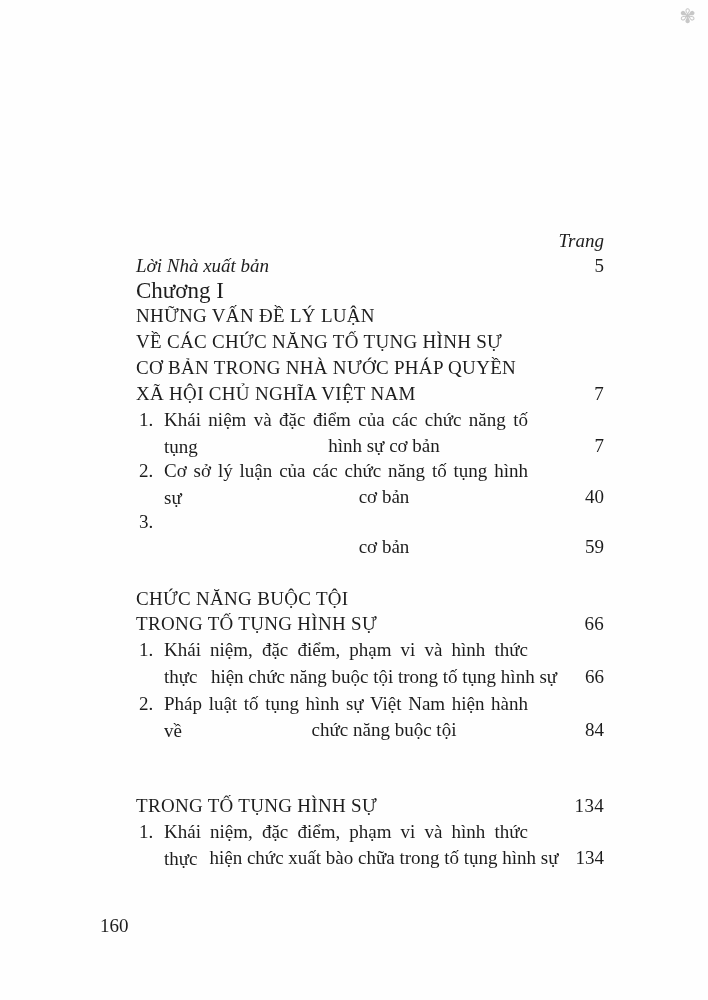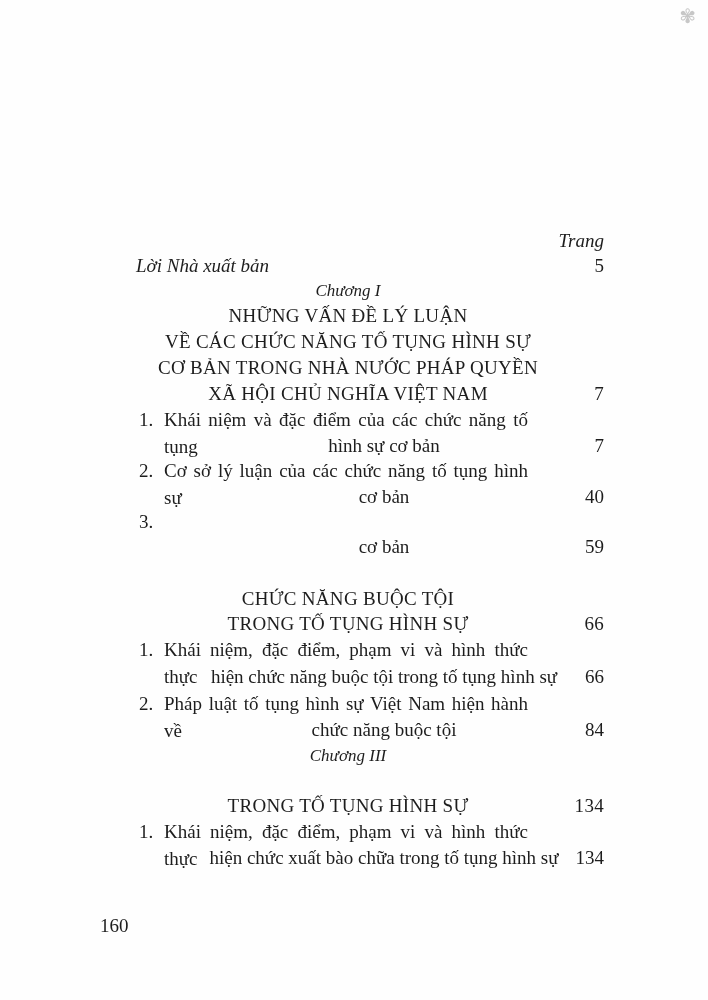--- a/index.html
+++ b/index.html
@@ -24,22 +24,22 @@
   }
 
   .row {
     position:absolute; left:88px; right:104px;
     font-size:19px; line-height:27px; height:27px;margin-left:48px;
   }
 
   .trang   { font-style:italic; text-align:right; }
   .front   { font-style:italic; }
 
-  .chap-label { font-style:italic; text-align:center; padding-right:44px; font-size:17px; white-space:nowrap; }
-  .heading    { text-align:center; padding-right:44px; white-space:nowrap; letter-spacing:0.3px; }
+  .chap-label { text-align:left; padding-right:44px; font-size:23px; white-space:nowrap; }
+  .heading    { text-align:left; padding-right:44px; white-space:nowrap; letter-spacing:0.3px; }
 
   .item-l1 {
     padding-left:28px; padding-right:76px;
     text-align:justify; text-align-last:justify;
   }
   .item-l2 { padding-left:28px; white-space:nowrap;text-align:center; }
 
   .num { position:absolute; left:3px; top:0; }
   .pg  { position:absolute; right:0; top:0; font-style:normal; }
 
@@ -108,21 +108,20 @@
   </div>
 
   <div class="row item-l1" style="top:690px">
     <span class="num">2.</span><span>Pháp luật tố tụng hình sự Việt Nam hiện hành về</span>
   </div>
   <div class="row item-l2" style="top:716px">
     <span>chức năng buộc tội</span>
     <span class="pg">84</span>
   </div>
 
-  <div class="row chap-label" style="top:742px">Chương III</div>
   <div class="row heading" style="top:792px">
     <span>TRONG TỐ TỤNG HÌNH SỰ</span>
     <span class="pg">134</span>
   </div>
 
   <div class="row item-l1" style="top:818px">
     <span class="num">1.</span><span>Khái niệm, đặc điểm, phạm vi và hình thức thực</span>
   </div>
   <div class="row item-l2" style="top:844px">
     <span>hiện chức xuất bào chữa trong tố tụng hình sự</span>

